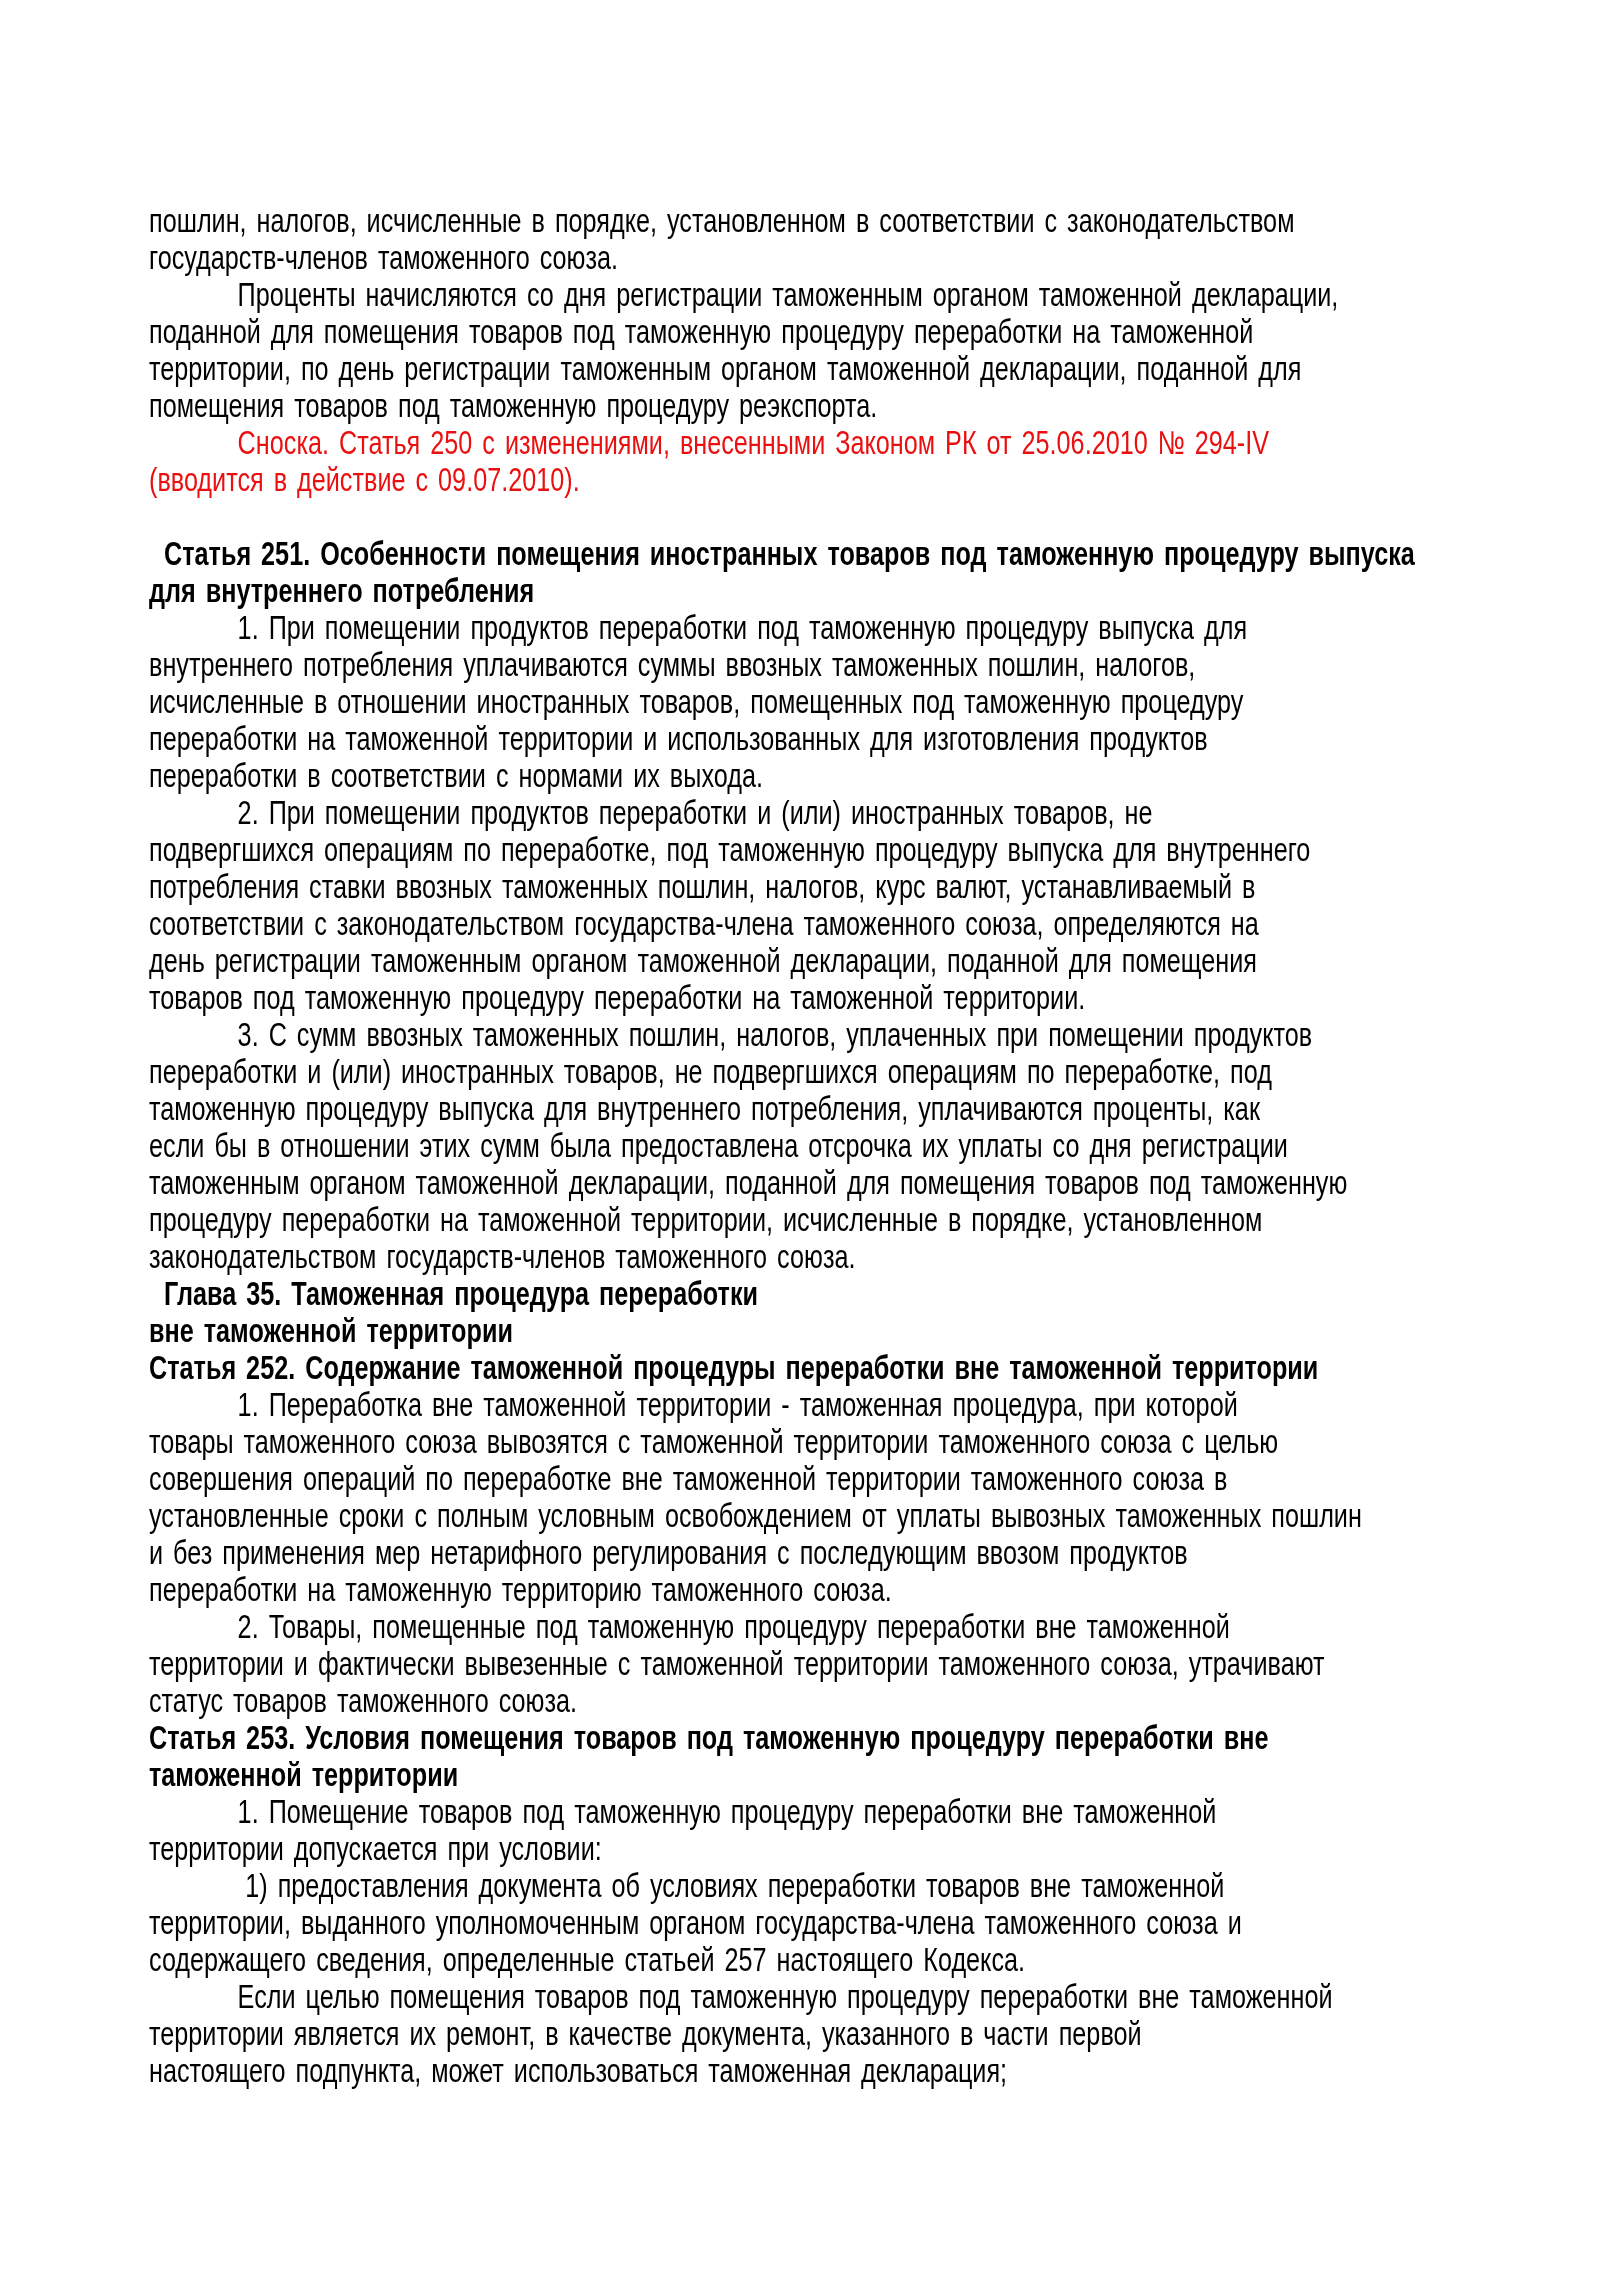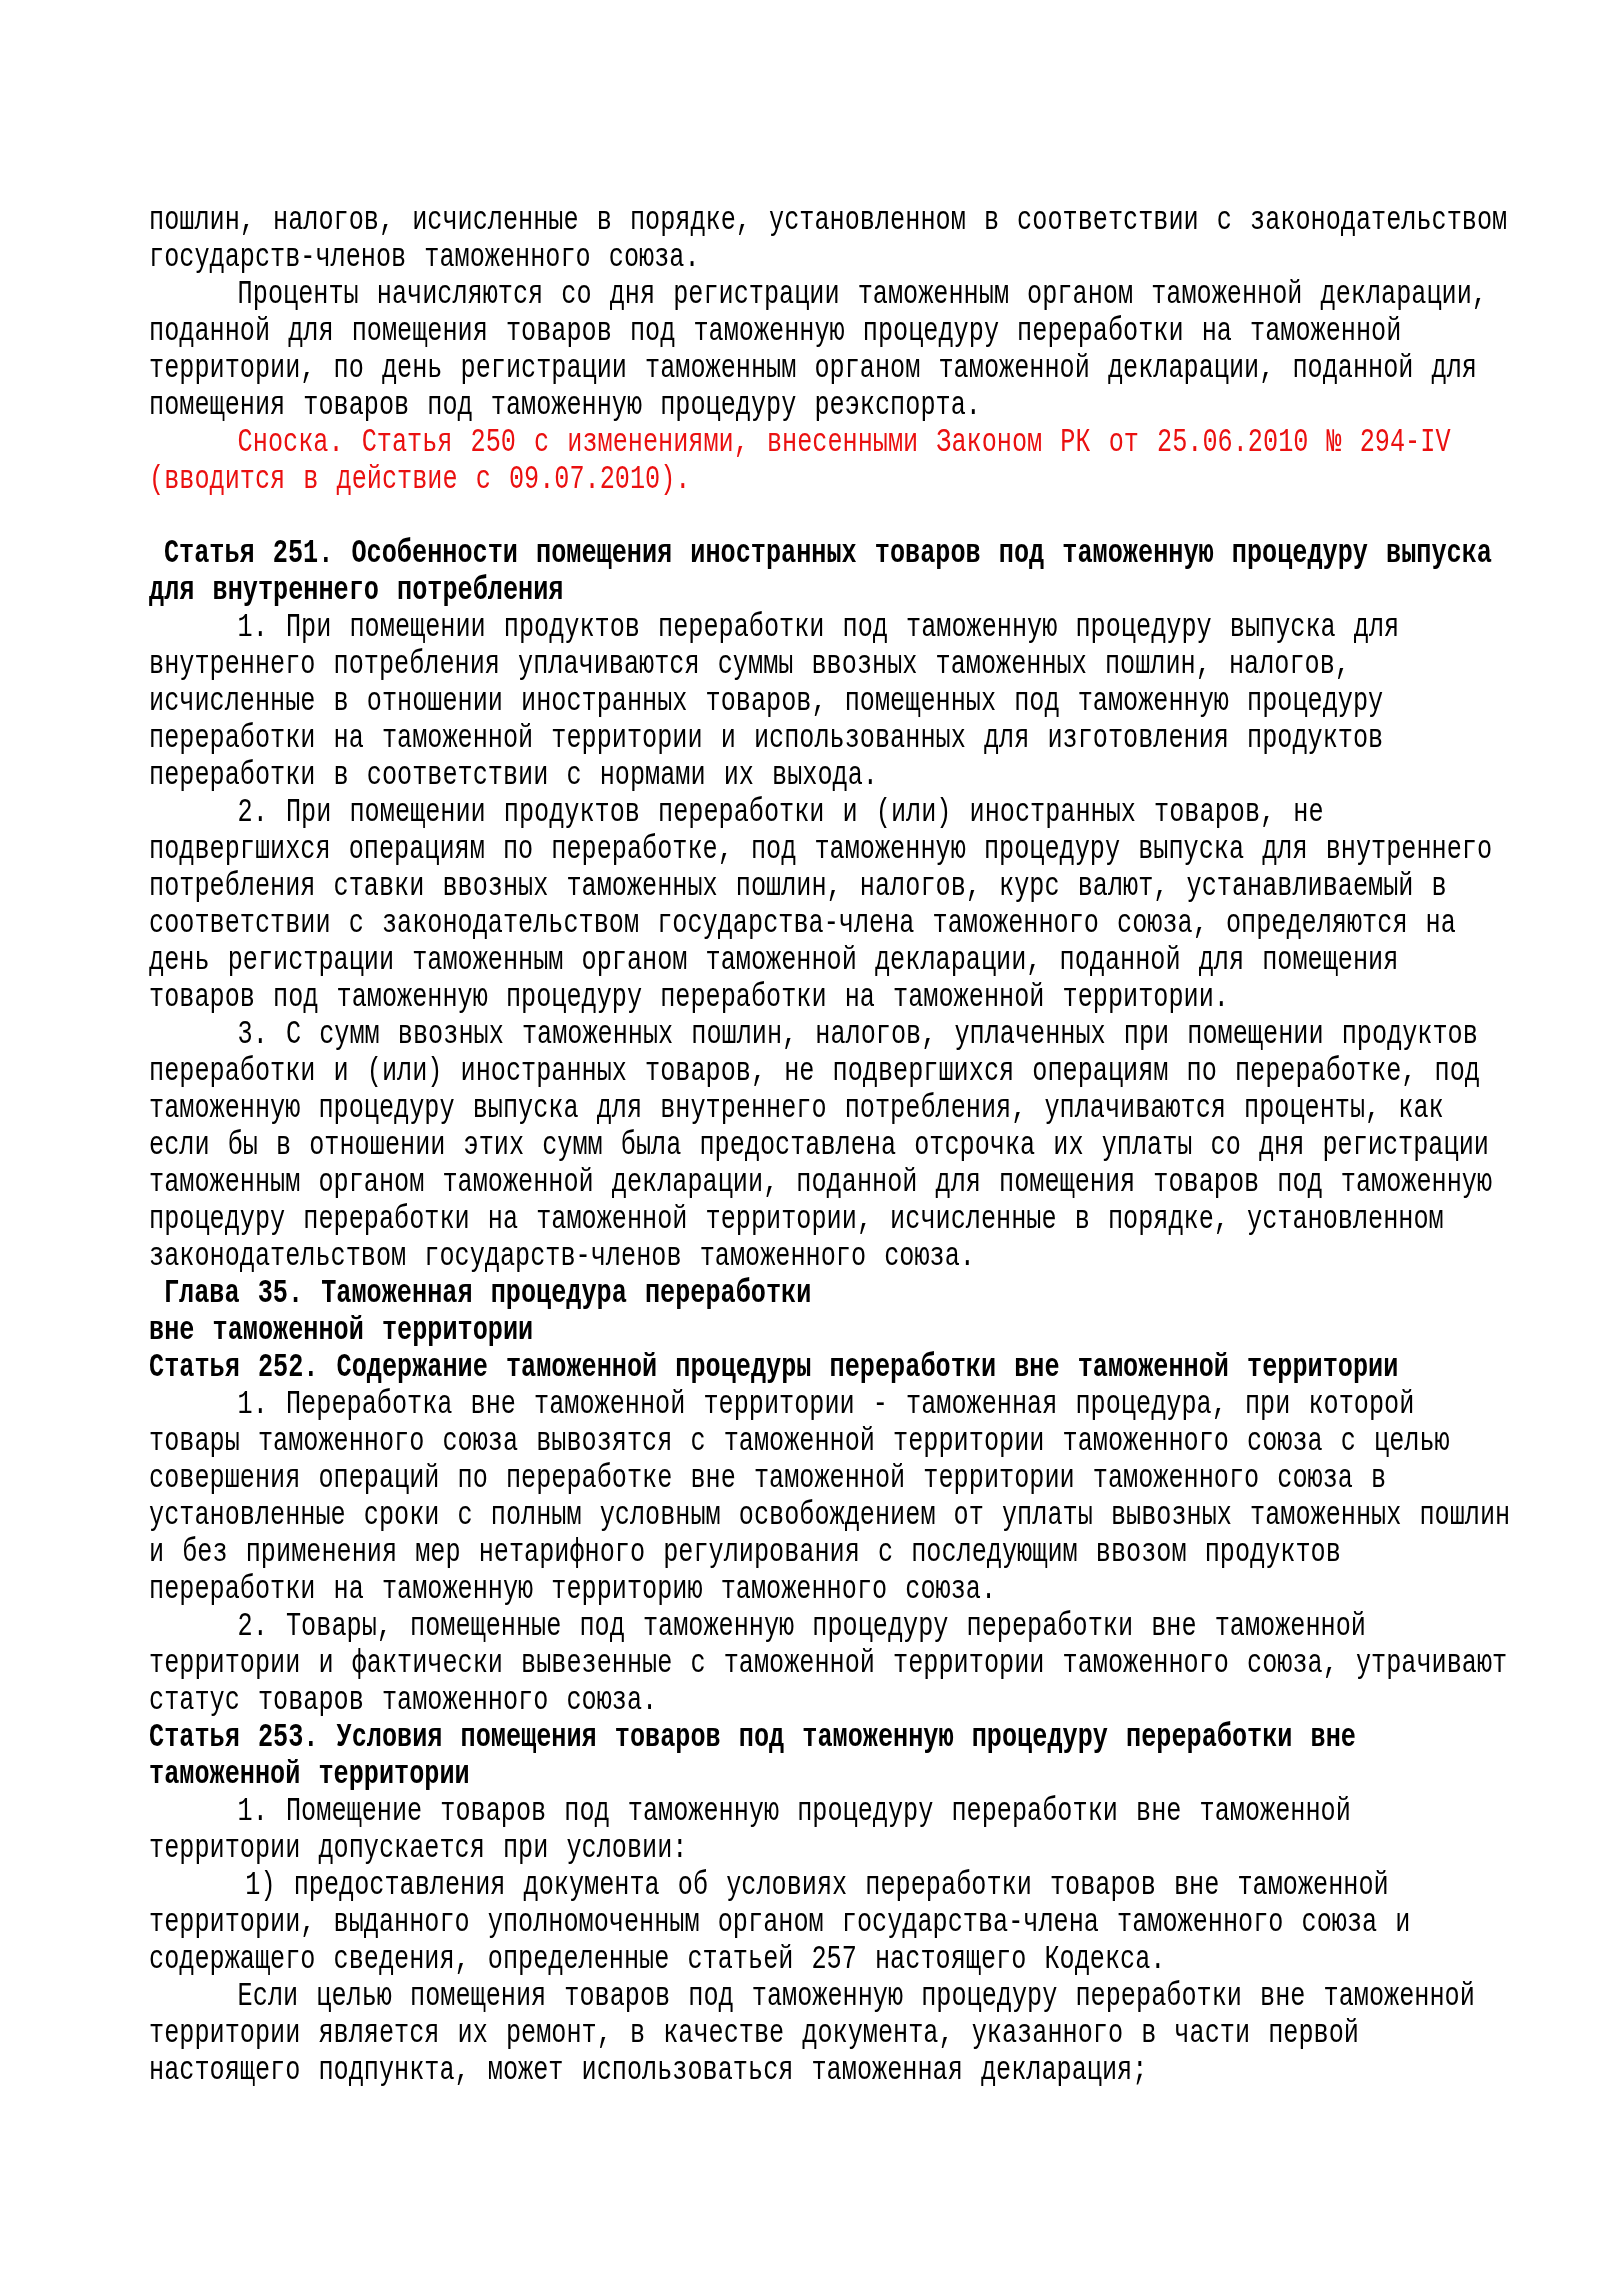--- a/index.html
+++ b/index.html
@@ -7,21 +7,21 @@
     padding: 0;
     background: #888;
   }
   .page {
     position: relative;
     width: 1623px;
     height: 2295px;
     margin: 0 auto;
     background: #ffffff;
     overflow: hidden;
-    font-family: Liberation Mono, monospace;
+    font-family: Liberation Sans, sans-serif;
     color: #000000;
   }
   .content {
     position: absolute;
     left: 149px;
     top: 202px;
     width: 1930px;
   }
   .line {
     height: 37px;

